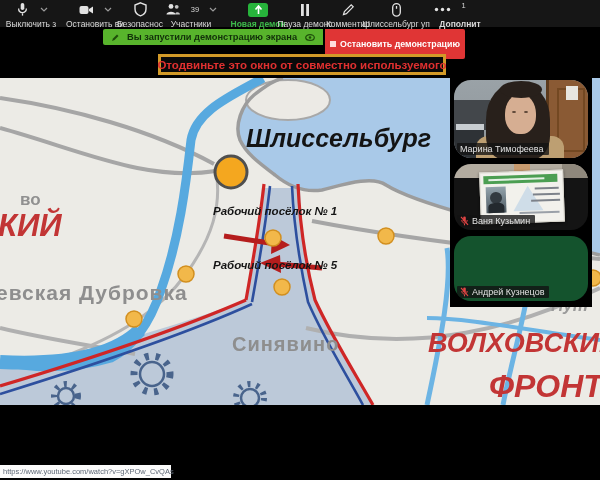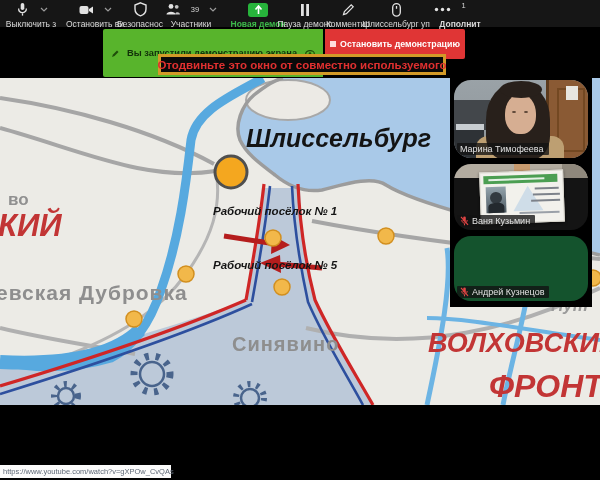--- a/index.html
+++ b/index.html
@@ -11,21 +11,21 @@
   .tb{position:absolute;top:2px;display:flex;flex-direction:column;align-items:center;cursor:pointer;}
   .tb-icons{position:relative;height:15px;display:flex;align-items:center;gap:10px;justify-content:space-between;}
   .tb-lb{font-size:8.5px;color:#d9d9d9;white-space:nowrap;margin-top:2px;}
   .tb-lb.green{color:#3cb949;font-weight:bold;}
   .badge{position:absolute;top:-2px;right:-12px;font-size:7.5px;color:#d9d9d9;}
   .share-ic{width:20px;height:14px;background:#27b43b;border-radius:3px;display:flex;align-items:center;justify-content:center;}
 
   
   .banner{position:absolute;left:103px;top:29px;height:16px;display:flex;}
   .banner-green{display:flex;align-items:center;gap:8px;background:#58b42c;border-radius:2px 0 0 2px;
-                padding:16px 8px;height:16px;}
+                padding:0 8px;height:16px;}
   .banner-msg{font-size:9.3px;color:#12300a;font-weight:bold;}
   .banner-stop{display:flex;align-items:center;gap:4px;background:#e03535;border-radius:0 2px 2px 0;
                padding:7px 5px;height:16px;margin-left:2px;cursor:pointer;}
   .banner-stop span{font-size:8.8px;color:#fff;font-weight:bold;white-space:nowrap;}
   .stop-sq{width:6px;height:6px;background:#ffdcdc;display:inline-block;}
 
   
   .warn{position:absolute;left:158px;top:54px;width:282px;height:15px;background:#0a0a0a;
         border:3px solid #d29a28;display:flex;align-items:center;justify-content:center;}
   .warn span{font-size:11.5px;font-weight:bold;color:#e03030;white-space:nowrap;}
@@ -35,21 +35,21 @@
   .mlabel{position:absolute;white-space:nowrap;}
   .lb-city{left:246px;top:46px;font-size:25px;font-weight:bold;font-style:italic;color:#141414;}
   .lb-rp1{left:213px;top:127px;font-size:11.5px;font-weight:bold;font-style:italic;color:#151515;}
   .lb-rp5{left:213px;top:181px;font-size:11.5px;font-weight:bold;font-style:italic;color:#151515;}
   .lb-dub{left:-4px;top:203px;font-size:21px;font-weight:bold;color:#8e8e8e;letter-spacing:1px;}
   .lb-sin{left:232px;top:255px;font-size:20px;font-weight:bold;color:#8e8e8e;letter-spacing:1px;}
   .lb-vf1{left:428px;top:250px;font-size:27px;font-weight:bold;font-style:italic;color:#c23535;}
   .lb-vf2{left:489px;top:290px;font-size:32px;font-weight:bold;font-style:italic;color:#c23535;}
   .lb-put{left:551px;top:218px;font-size:17px;font-weight:bold;font-style:italic;color:#9a9a9a;}
   .lb-kiy{left:-2px;top:130px;font-size:31px;font-weight:bold;font-style:italic;color:#c23535;}
-  .lb-vo{left:8px;top:112px;font-size:17px;font-weight:bold;color:#909090;}
+  .lb-vo{left:20px;top:112px;font-size:17px;font-weight:bold;color:#909090;}
 
   
   .vpanel{position:absolute;left:450px;top:78px;width:142px;height:229px;background:#000;}
   .tile{position:absolute;left:4px;width:134px;overflow:hidden;background:#141414;border-radius:17px;}
   .tile1{top:2px;height:78px;}
   .tile2{top:86px;height:66px;}
   .tile3{top:158px;height:65px;background:#14532d;}
   .nametag{position:absolute;left:3px;bottom:3px;display:flex;align-items:center;gap:3px;
            background:rgba(18,18,18,.78);padding:1px 5px 1px 3px;border-radius:1px;}
   .nametag span{font-size:9px;color:#e2e2e2;white-space:nowrap;}

